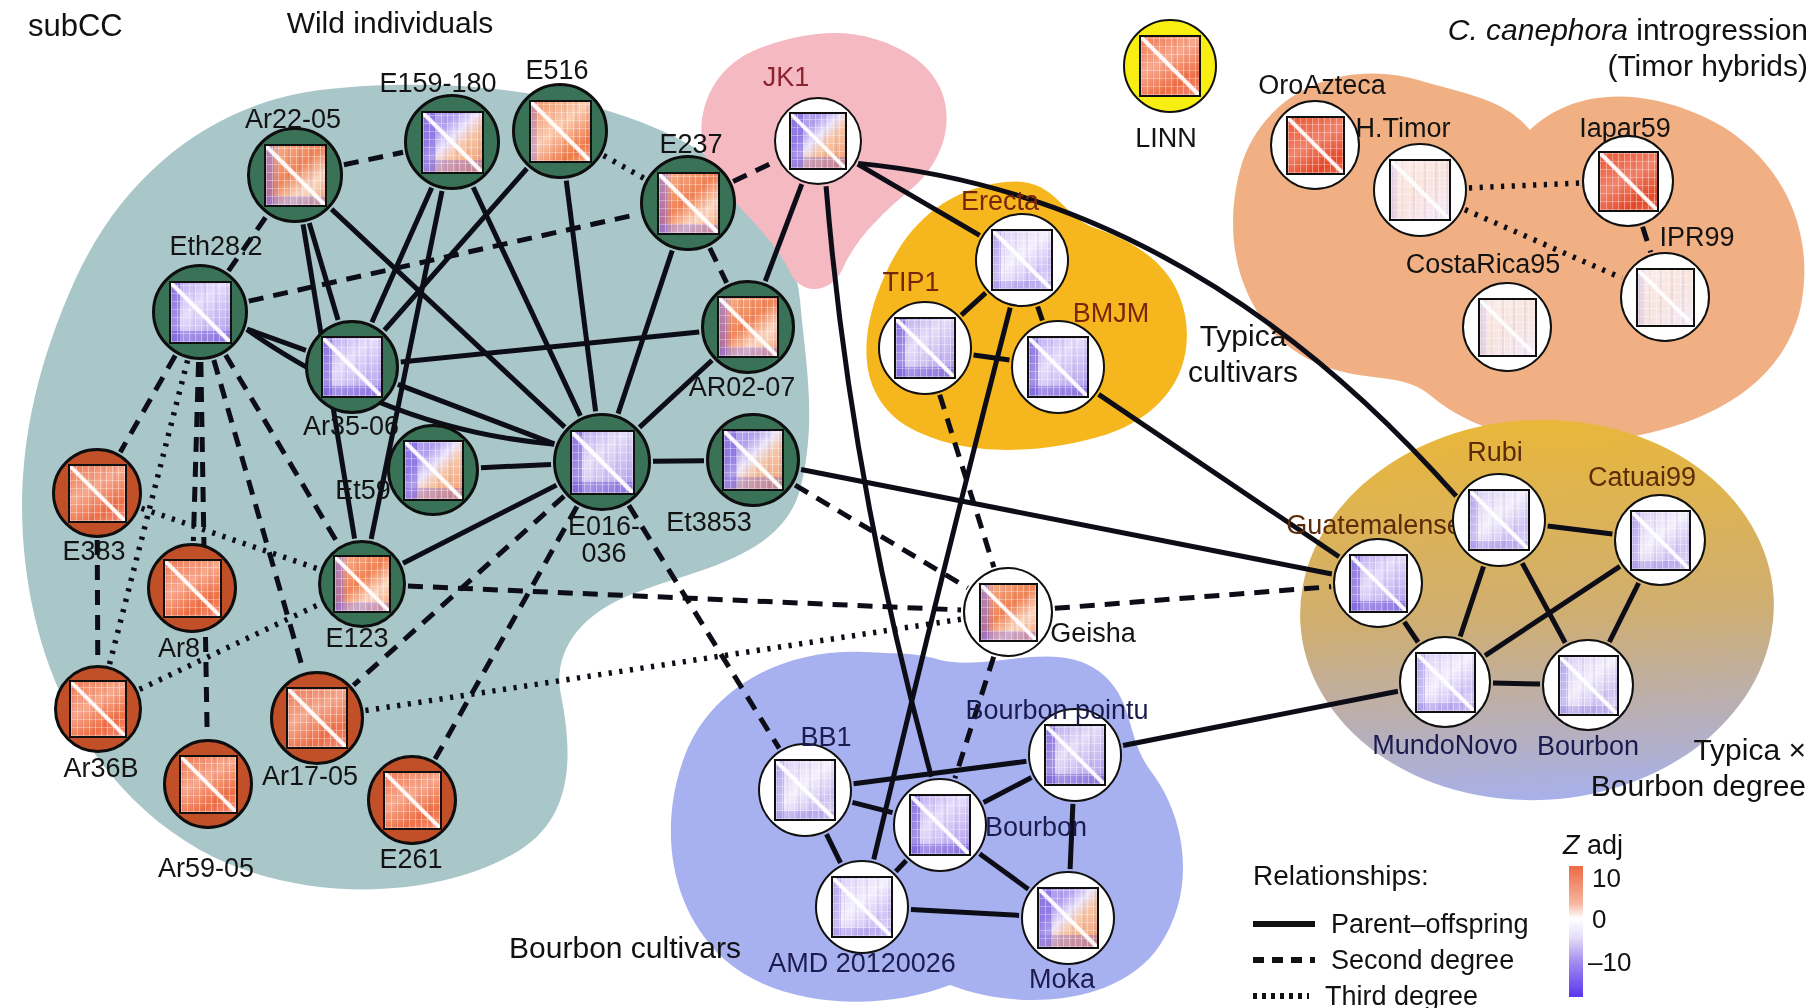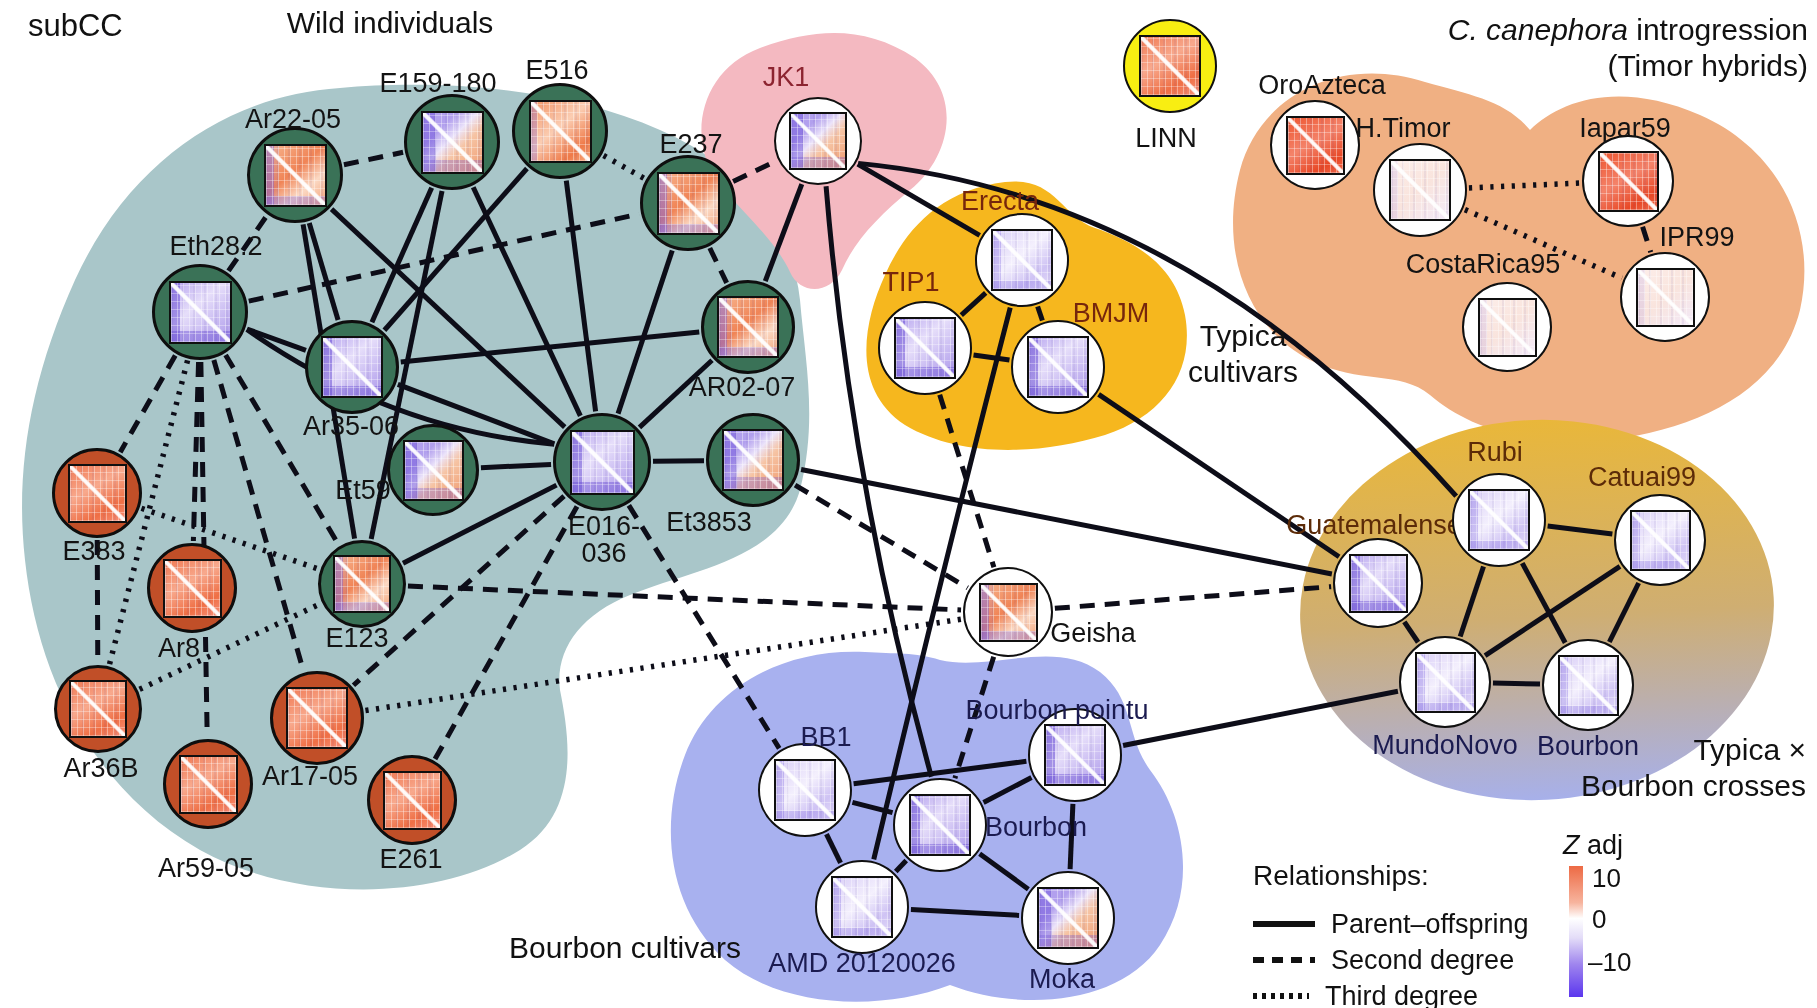--- a/index.html
+++ b/index.html
@@ -295,21 +295,21 @@
   <div class="title right" style="right:9px;top:12px;">
     <div><i>C. canephora</i><span> introgression</span></div>
     <div>(Timor hybrids)</div>
   </div>
   <div class="title center" style="left:1148px;top:318px;width:190px;">
     <div>Typica</div>
     <div>cultivars</div>
   </div>
   <div class="title right" style="right:11px;top:732px;">
     <div>Typica ×</div>
-    <div>Bourbon crosses</div>
+    <div>Bourbon degree</div>
   </div>
   <div class="title center" style="left:495px;top:930px;width:260px;">Bourbon cultivars</div>
 
   <div id="legend">
     <div class="head">Relationships:</div>
     <div class="lrow">
       <div class="lsample solid"></div>
       <span>Parent–offspring</span>
     </div>
     <div class="lrow">

